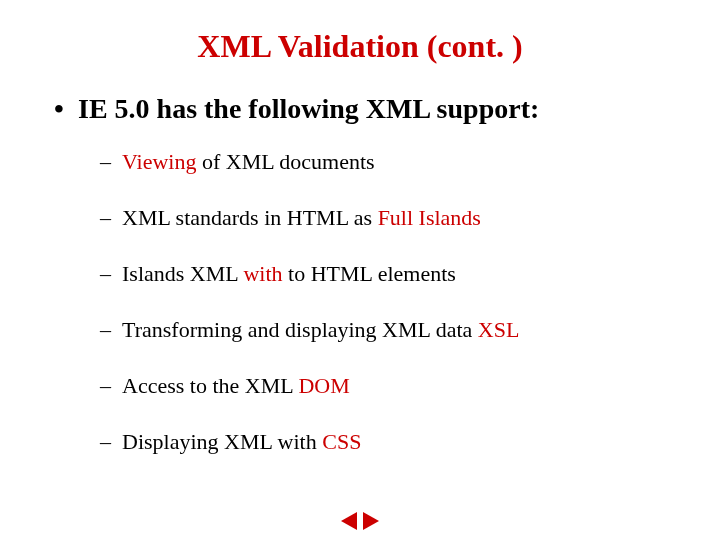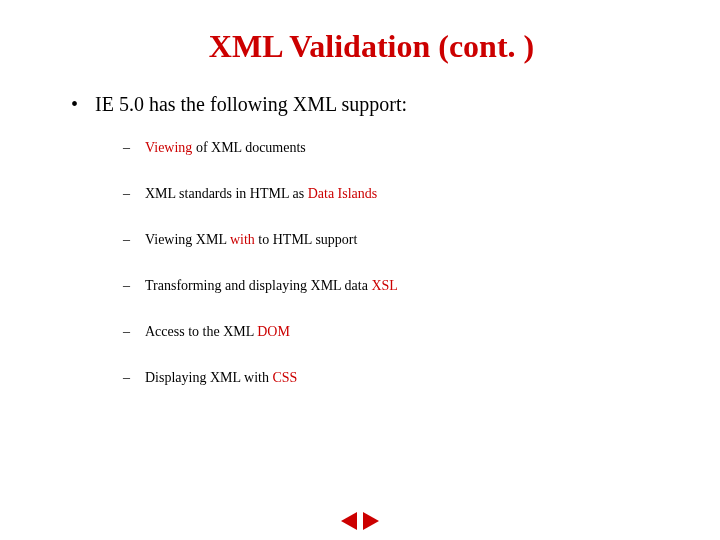--- a/index.html
+++ b/index.html
@@ -6,46 +6,46 @@
     margin: 0;
     padding: 0;
     width: 720px;
     height: 540px;
     background: #ffffff;
     font-family: "Times New Roman", Times, serif;
     color: #000000;
     position: relative;
   }
   .slide {
-    padding: 20px 60px 10px 83px;
+    padding: 20px 60px 10px 60px;
   }
   .title {
     text-align: center;
     font-size: 32px;
     font-weight: bold;
     color: #cc0000;
     margin: 8px 0 28px 0;
   }
   .level1 {
-    font-size: 20px;
-    font-weight: normal;
-    margin: 0 0 24px 12px;
+    font-size: 28px;
+    font-weight: bold;
+    margin: 0 0 24px 18px;
     position: relative;
   }
   .level1::before {
     content: "•";
     position: absolute;
     left: -24px;
     top: 0;
   }
   .level2-list {
     margin-left: 62px;
   }
   .level2 {
-    font-size: 14px;
+    font-size: 22px;
     margin: 0 0 30px 0;
     position: relative;
   }
   .level2::before {
     content: "–";
     position: absolute;
     left: -22px;
     top: 0;
   }
   .red { color: #cc0000; }
@@ -82,24 +82,24 @@
 <div class="slide">
   <div class="title">XML Validation (cont. )</div>
 
   <div class="level1">IE 5.0 has the following XML support:</div>
 
   <div class="level2-list">
     <div class="level2">
       <span></span><span class="red">Viewing</span><span> of XML documents</span>
     </div>
     <div class="level2">
-      <span>XML standards in HTML as </span><span class="red">Data Islands</span><span></span>
+      <span>XML standards in HTML as </span><span class="red">Full Islands</span><span></span>
     </div>
     <div class="level2">
-      <span>Viewing XML </span><span class="red">with</span><span> to HTML support</span>
+      <span>Islands XML </span><span class="red">with</span><span> to HTML elements</span>
     </div>
     <div class="level2">
       <span>Transforming and displaying XML data </span><span class="red">XSL</span><span></span>
     </div>
     <div class="level2">
       <span>Access to the XML </span><span class="red">DOM</span><span></span>
     </div>
     <div class="level2">
       <span>Displaying XML with </span><span class="red">CSS</span><span></span>
     </div>

